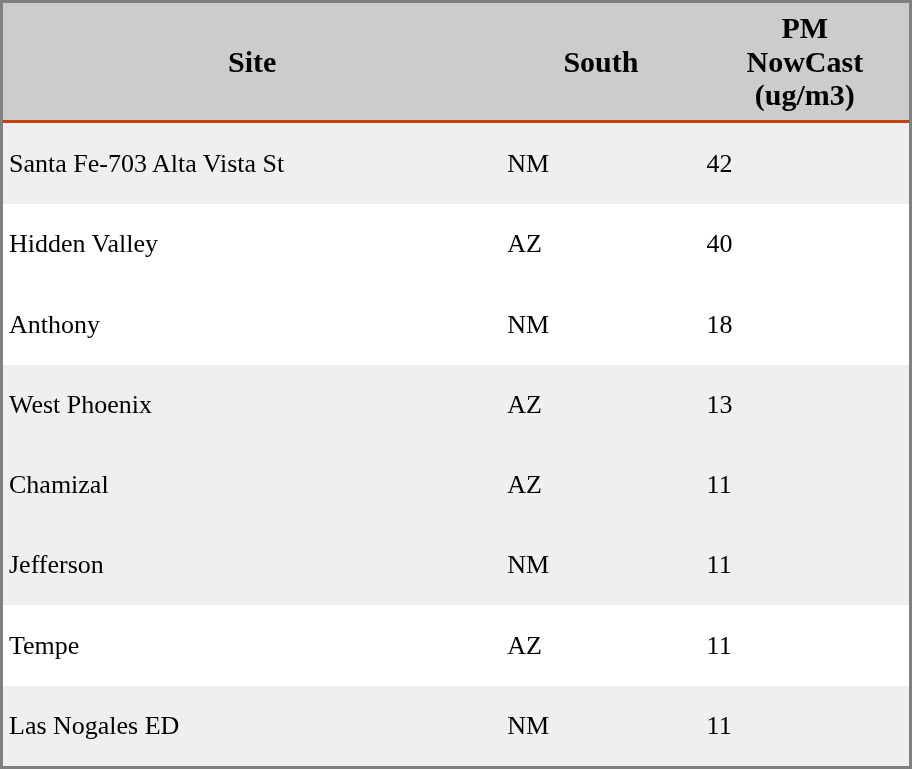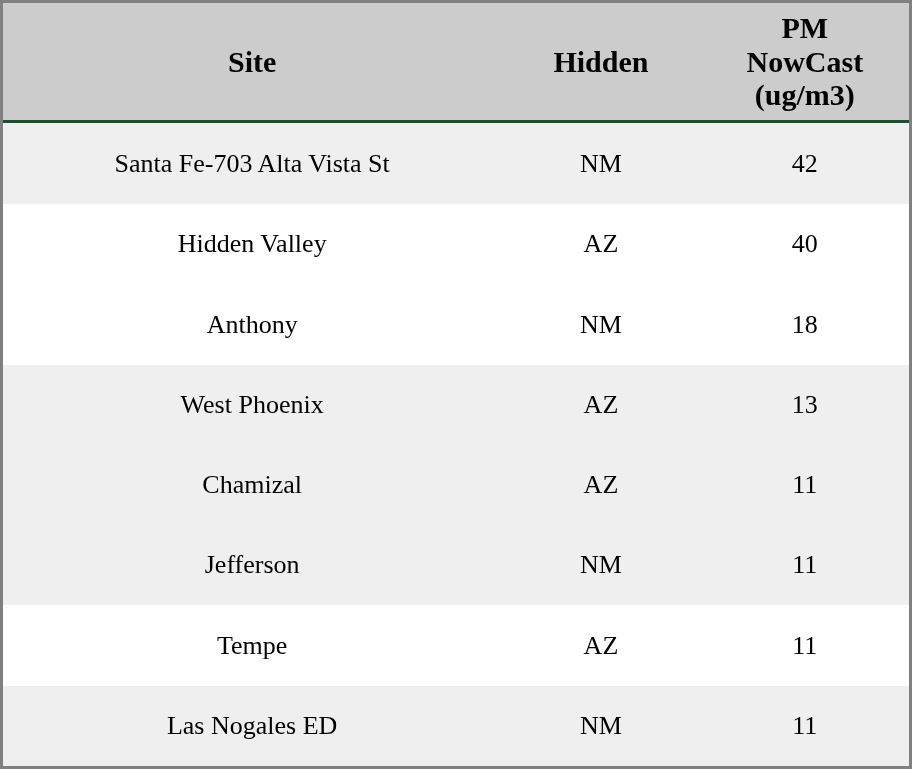--- a/index.html
+++ b/index.html
@@ -28,28 +28,28 @@
   }
   thead th {
     background: #cccccc;
     color: #000000;
     font-family: "Liberation Serif", serif;
     font-weight: bold;
     font-size: 30px;
     text-align: center;
     vertical-align: middle;
     padding: 8px 6px;
-    border-bottom: 3px solid #14532d;
+    border-bottom: 3px solid #c2410c;
     line-height: 1.12;
   }
   tbody td {
     font-family: "Liberation Serif", serif;
     font-size: 26px;
     color: #000000;
-    text-align: center;
+    text-align: left;
     vertical-align: middle;
     padding: 6px 6px;
     border: none;
   }
   tbody tr.row-odd td {
     background: #efefef;
   }
   tbody tr.row-even td {
     background: #ffffff;
   }
@@ -66,21 +66,21 @@
       <col class="col-site">
       <col class="col-state">
       <col class="col-value">
     </colgroup>
     <thead>
       <tr>
         <th>
           <span>Site</span>
         </th>
         <th>
-          <span>Hidden</span>
+          <span>South</span>
         </th>
         <th>
           <span>PM</span><br>
           <span>NowCast</span><br>
           <span>(ug/m3)</span>
         </th>
       </tr>
     </thead>
     <tbody>
       <tr class="row-odd">

